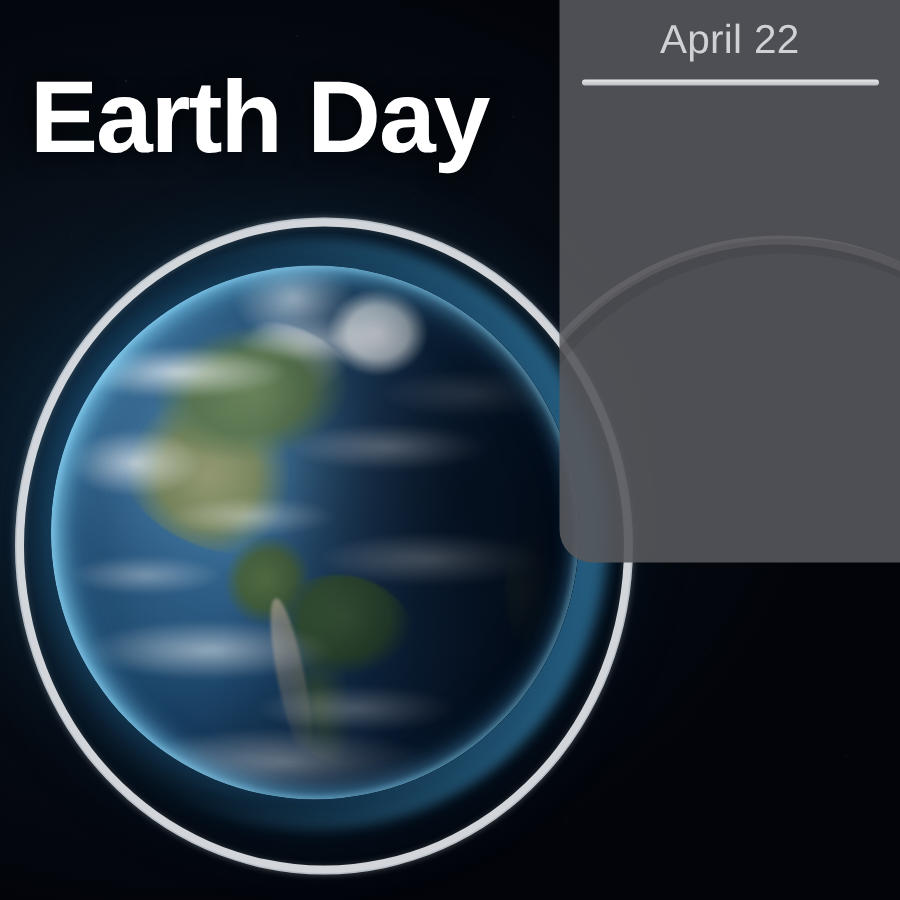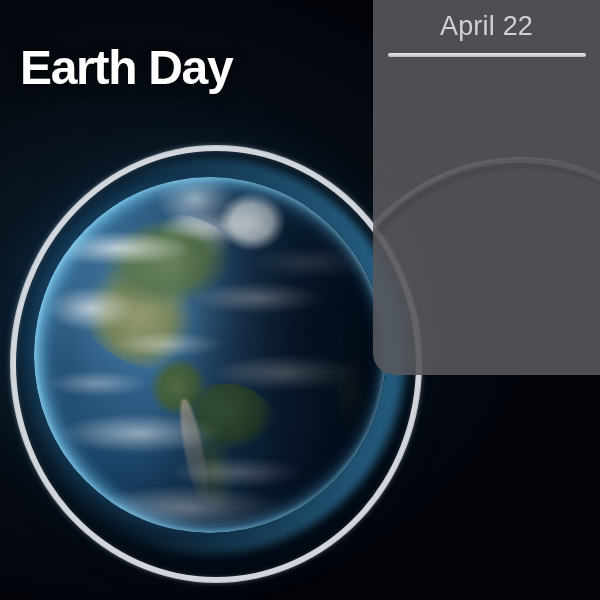--- a/index.html
+++ b/index.html
@@ -210,21 +210,21 @@
     border-radius: 50%;
     border: 2px solid rgba(160,230,255,.55);
     filter: blur(2px);
   }
 
   
   .title {
     position: absolute;
     left: 20px;
     top: 44px;
-    font-size: 48px;
+    font-size: 68px;
     font-weight: 700;
     letter-spacing: -1.3px;
     color: #ffffff;
     line-height: 1;
     text-shadow: 0 2px 14px rgba(0,0,0,.65);
     white-space: nowrap;
   }
 
   
   .panel {

